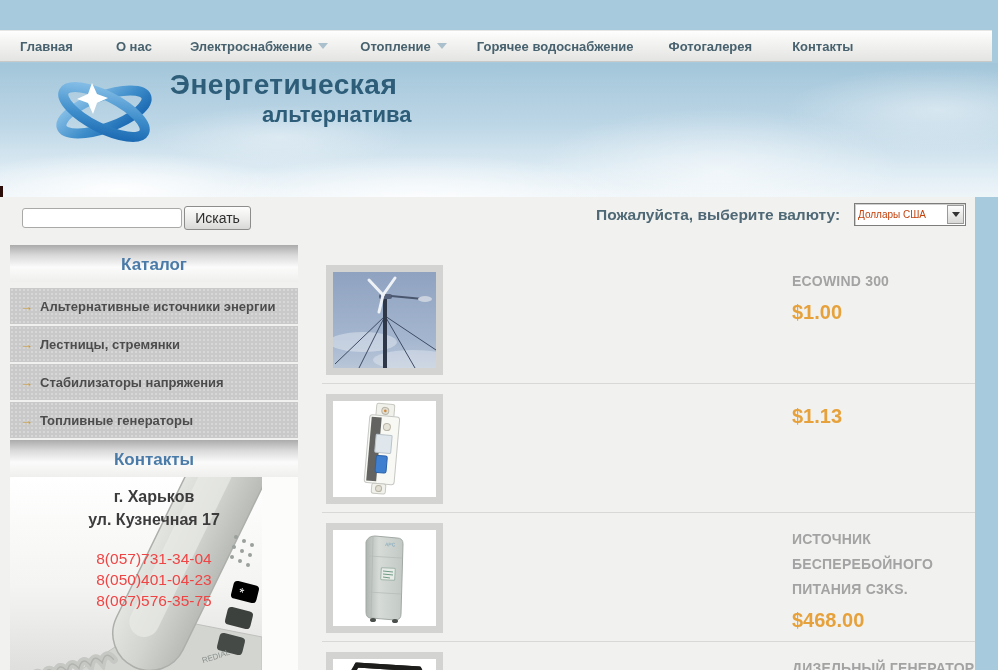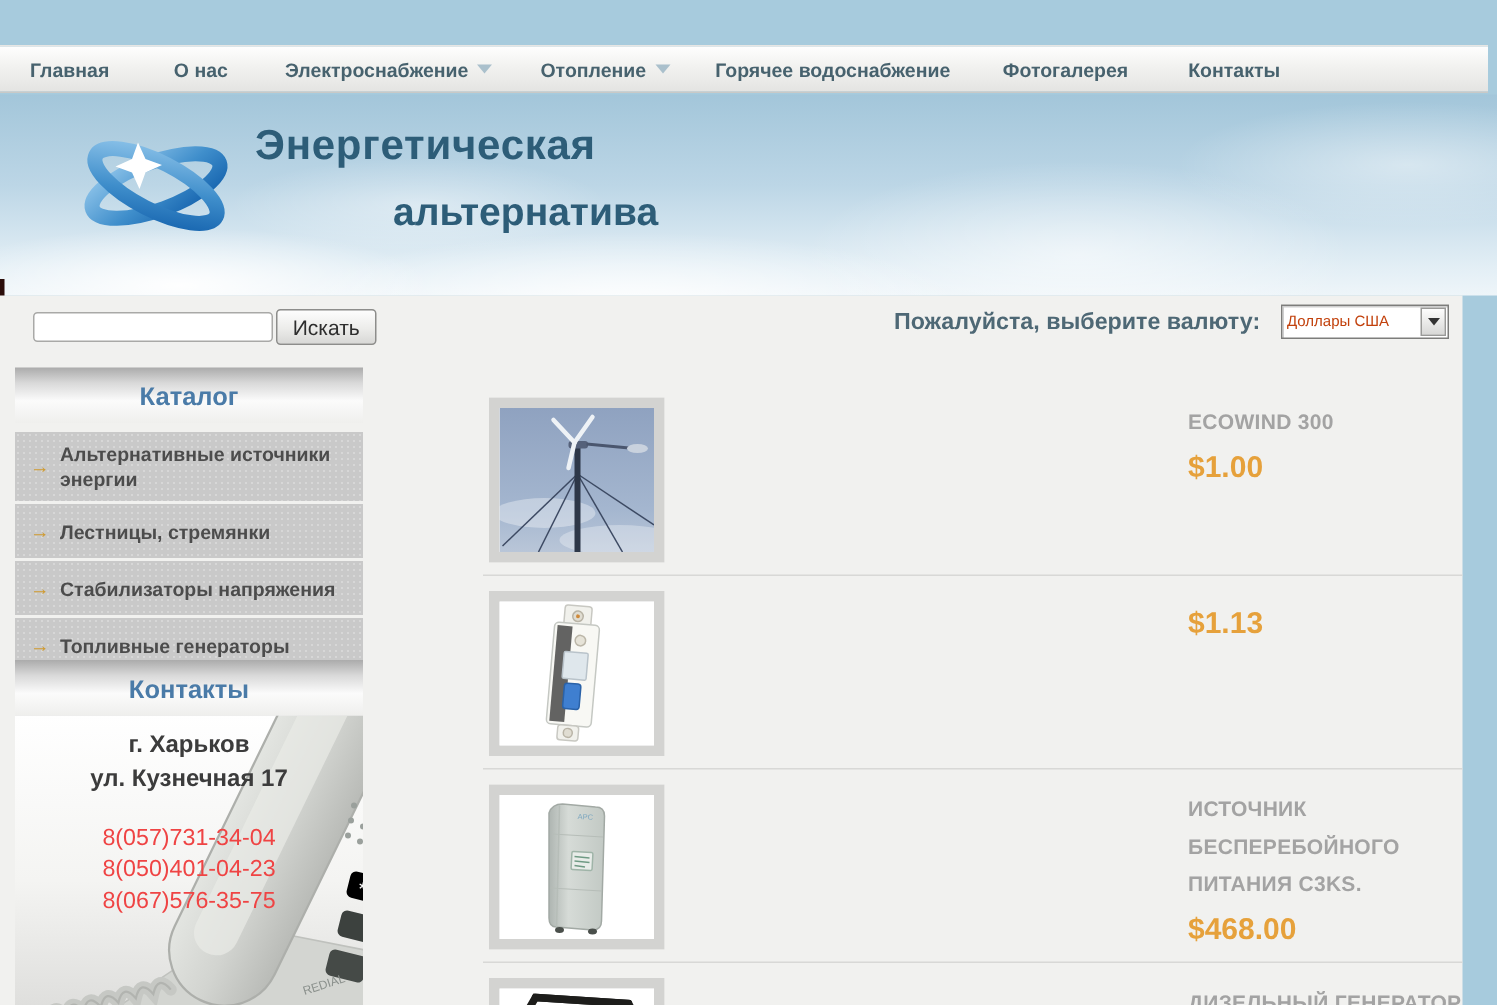--- a/index.html
+++ b/index.html
@@ -29,25 +29,25 @@
   .skyheader{
     position:absolute;top:63px;left:0;width:998px;height:134px;
     background-image:
       radial-gradient(ellipse 240px 55px at 12% 95%, rgba(255,255,255,.95), rgba(255,255,255,0) 70%),
       radial-gradient(ellipse 320px 70px at 42% 105%, rgba(255,255,255,.9), rgba(255,255,255,0) 70%),
       radial-gradient(ellipse 260px 90px at 72% 80%, rgba(255,255,255,.55), rgba(255,255,255,0) 70%),
       radial-gradient(ellipse 220px 60px at 94% 35%, rgba(255,255,255,.45), rgba(255,255,255,0) 70%),
       radial-gradient(ellipse 180px 45px at 28% 55%, rgba(255,255,255,.4), rgba(255,255,255,0) 70%),
       linear-gradient(180deg,#a3c6da 0%,#bcd6e6 45%,#e2eef5 85%,#eef5f9 100%);
   }
-  .logo{position:absolute;left:52px;top:20px;display:flex;cursor:pointer;}
+  .logo{position:absolute;left:52px;top:8px;display:flex;cursor:pointer;}
   .logo-icon{width:104px;height:80px;}
   .logo-text{margin-left:14px;color:#2d5d78;font-weight:bold;line-height:1;}
   .logo-line1{font-size:28px;letter-spacing:.5px;}
-  .logo-line2{font-size:26px;margin-top:17px;margin-left:92px;}
+  .logo-line2{font-size:22px;margin-top:5px;margin-left:92px;}
   
   .content{
     position:absolute;top:197px;left:0;width:975px;height:473px;
     background:#f1f1ef;
   }
   .left-strip{position:absolute;top:186px;left:0;width:3px;height:484px;background:#2b0d0a;}
   
   .search-input{
     position:absolute;left:22px;top:11px;width:150px;height:16px;
     border:1px solid #a9a9a7;border-radius:3px;background:#fff;
@@ -73,21 +73,21 @@
   .currency-arrow-btn{
     width:17px;height:19px;margin-right:1px;
     background:linear-gradient(180deg,#fdfdfd,#d8d8d6);
     border:1px solid #9a9a98;display:flex;align-items:center;justify-content:center;box-sizing:border-box;
   }
   .currency-arrow{
     width:0;height:0;border-left:4px solid transparent;border-right:4px solid transparent;
     border-top:5px solid #333;
   }
   
-  .sideblock{position:absolute;left:10px;width:232px;}
+  .sideblock{position:absolute;left:10px;width:288px;}
   .side-header{
     height:37px;line-height:40px;text-align:center;
     background:linear-gradient(180deg,#ababab 0%,#d9d9d9 28%,#fbfbfb 60%,#efefed 100%);
     color:#4a7ba8;font-size:17px;font-weight:bold;
   }
   .catalog{top:48px;}
   .catalog-items{margin-top:6px;}
   .catalog-item{
     position:relative;display:flex;align-items:center;
     min-height:24px;padding:6px 6px 6px 30px;

